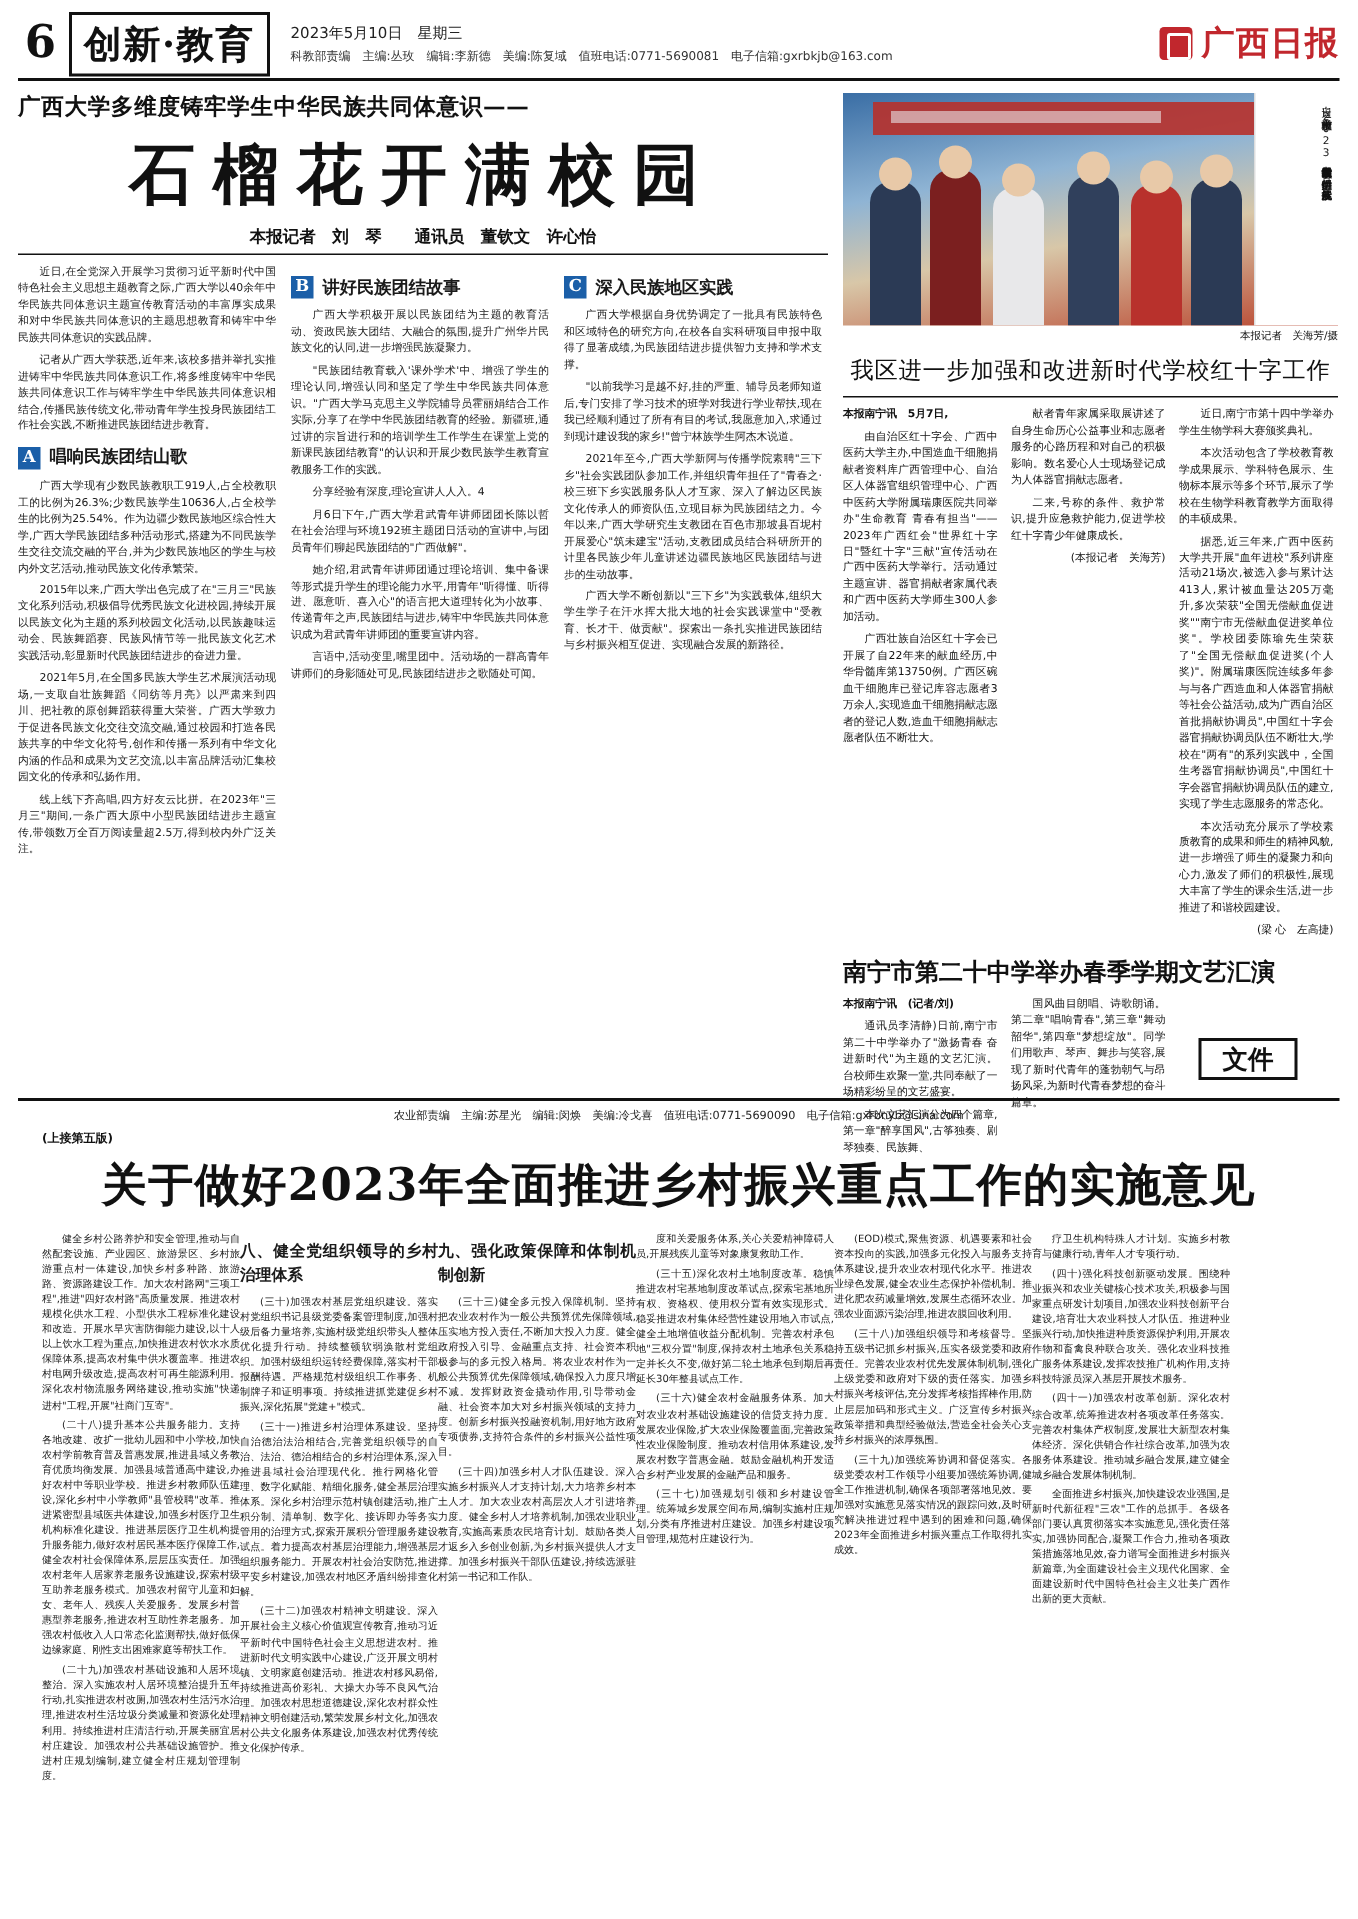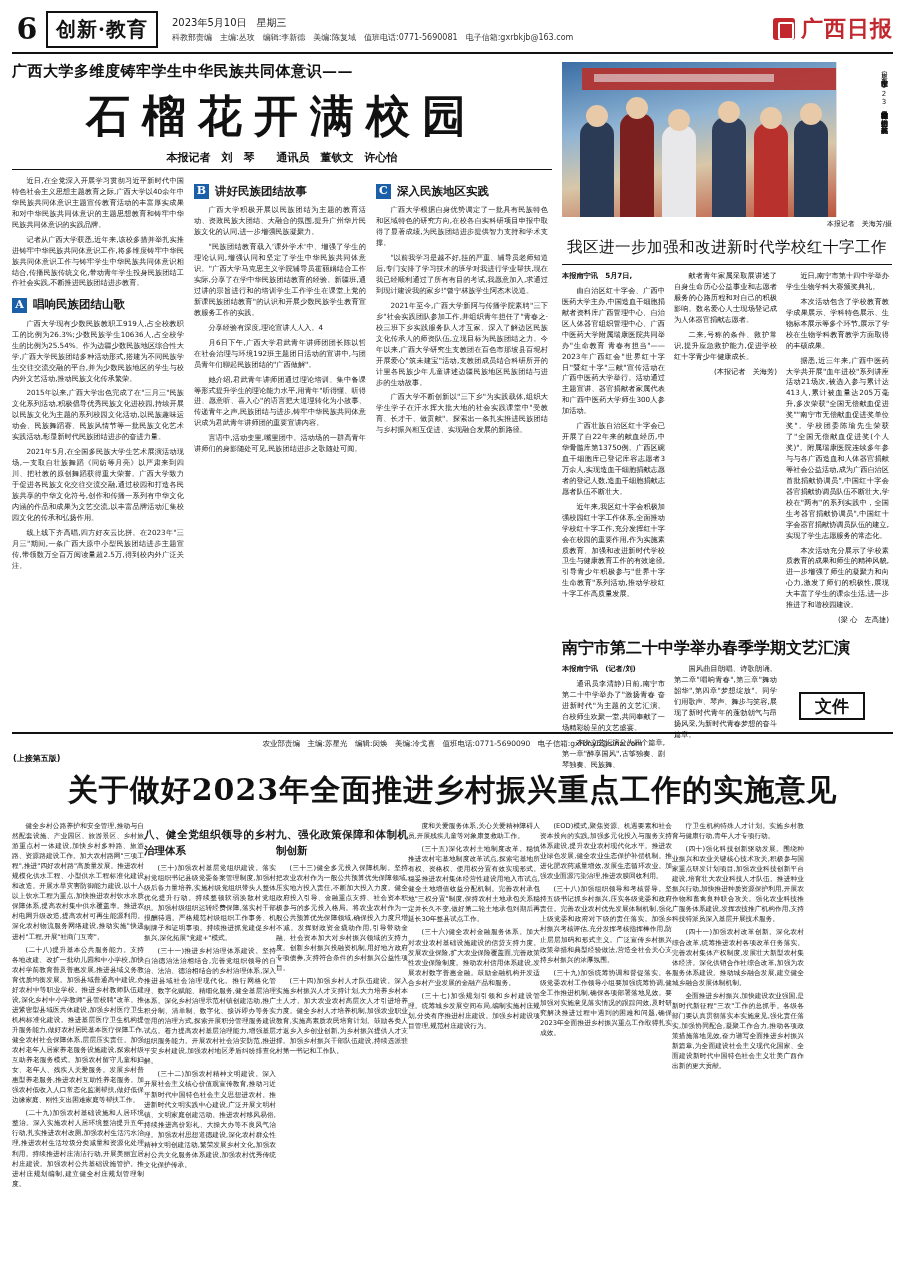--- a/index.html
+++ b/index.html
@@ -10,21 +10,21 @@
     font-family: "DejaVu Sans", "Liberation Sans", sans-serif;
     color: #111;
     position: relative;
     overflow: hidden;
   }
   .page { width:905px; height:1279px; position:relative; padding: 8px 12px; }
 
   
   .masthead { display:flex; align-items:center; height:46px; border-bottom:2px solid #111; padding-bottom:2px;}
   .pagenum { font-size:30px; font-weight:bold; font-family:"DejaVu Serif","Liberation Serif",serif; width:30px; text-align:center; line-height:1;}
-  .section-box { border:2px solid #111; padding:3px 8px; margin-left:4px; font-size:20px; font-weight:bold; letter-spacing:1px; font-family:"DejaVu Serif","Liberation Serif",serif;}
+  .section-box { border:2px solid #111; padding:3px 8px; margin-left:4px; font-size:25px; font-weight:bold; letter-spacing:1px; font-family:"DejaVu Serif","Liberation Serif",serif;}
   .md-meta { margin-left:14px; font-size:9px; line-height:1.7; color:#222; }
   .md-meta .row1 { font-size:10px; }
   .md-meta .row2 { font-size:8px; color:#333; }
   .brand { margin-left:auto; display:flex; align-items:center; gap:6px; }
   .brand-logo { width:22px; height:22px; background:#c1272d; border-radius:3px; position:relative; }
   .brand-logo::after{content:"";position:absolute;left:5px;top:4px;width:12px;height:14px;border:2px solid #fff;border-radius:2px;}
   .brand-name { font-size:22px; font-weight:bold; color:#c1272d; font-family:"DejaVu Serif","Liberation Serif",serif; letter-spacing:1px;}
 
   
   .top { display:flex; gap:10px; margin-top:8px; height:630px; }
@@ -60,24 +60,24 @@
   .colr { width:103px; font-size:7.2px; line-height:1.52; text-align:justify; }
   .colr p { margin:0 0 4px 0; text-indent:2em; }
 
   .sub-headline3 { font-size:16px; font-weight:bold; font-family:"DejaVu Serif","Liberation Serif",serif; text-align:left; margin:8px 0 5px 0;}
 
   
   .filebox { position:absolute; right:28px; width:66px; height:28px; border:2px solid #111; display:flex; align-items:center; justify-content:center; font-size:17px; font-weight:bold; font-family:"DejaVu Serif","Liberation Serif",serif; background:#fff; }
   .thickrule { border-top:2px solid #111; margin-top:6px; }
 
   .bottom-meta { font-size:7.5px; text-align:center; margin:5px 0 4px 0; color:#222;}
-  .bottom-note { font-size:8px; font-weight:bold; margin:2px 0 2px 1px;}
+  .bottom-note { font-size:8px; font-weight:bold; margin:2px 0 2px 16px;}
   .big-title { font-size:30px; font-weight:bold; font-family:"DejaVu Serif","Liberation Serif",serif; text-align:center; letter-spacing:1px; margin:6px 0 10px 0;}
 
-  .cols6 { display:flex; gap:0; }
+  .cols6 { display:flex; gap:0;margin-left:16px; }
   .col6 { width:132px; font-size:6.7px; line-height:1.5; text-align:justify; color:#1a1a1a;}
   .col6 p { margin:0 0 3px 0; text-indent:2em;}
   .col6 h4 { font-size:10.5px; font-weight:bold; margin:6px 0 4px 0; text-indent:0; font-family:"DejaVu Serif","Liberation Serif",serif;}
 </style>
 </head>
 <body>
 
 <div class="page">
 
   <div class="masthead">
@@ -166,21 +166,20 @@
         <div class="cap-credit">本报记者　关海芳/摄</div>
       </div>
 
       <div class="sub-headline2">我区进一步加强和改进新时代学校红十字工作</div>
       <div class="rule"></div>
       <div class="cols2r">
         <div class="colr">
           <p style="text-indent:0;font-weight:bold;">本报南宁讯　5月7日,</p>
           <p>由自治区红十字会、广西中医药大学主办,中国造血干细胞捐献者资料库广西管理中心、自治区人体器官组织管理中心、广西中医药大学附属瑞康医院共同举办"生命教育 青春有担当"——2023年广西红会"世界红十字日"暨红十字"三献"宣传活动在广西中医药大学举行。活动通过主题宣讲、器官捐献者家属代表和广西中医药大学师生300人参加活动。</p>
           <p>广西壮族自治区红十字会已开展了自22年来的献血经历,中华骨髓库第13750例。广西区碗血干细胞库已登记库容志愿者3万余人,实现造血干细胞捐献志愿者的登记人数,造血干细胞捐献志愿者队伍不断壮大。</p>
-          <p>近年来,我区红十字会积极加强校园红十字工作体系,全面推动学校红十字工作,充分发挥红十字会在校园的重要作用,作为实施素质教育、加强和改进新时代学校卫生与健康教育工作的有效途径,引导青少年积极参与"世界十字生命教育"系列活动,推动学校红十字工作高质量发展。</p>
         </div>
         <div class="colr">
           <p>献者青年家属采取展讲述了自身生命历心公益事业和志愿者服务的心路历程和对自己的积极影响。数名爱心人士现场登记成为人体器官捐献志愿者。</p>
           <p>二来,号称的条件、救护常识,提升应急救护能力,促进学校红十字青少年健康成长。</p>
           <p style="text-align:right;text-indent:0;">(本报记者　关海芳)</p>
         </div>
         <div class="colr">
           <p>近日,南宁市第十四中学举办学生生物学科大赛颁奖典礼。</p>
           <p>本次活动包含了学校教育教学成果展示、学科特色展示、生物标本展示等多个环节,展示了学校在生物学科教育教学方面取得的丰硕成果。</p>
           <p>据悉,近三年来,广西中医药大学共开展"血年进校"系列讲座活动21场次,被选入参与累计达413人,累计被血量达205万毫升,多次荣获"全国无偿献血促进奖""南宁市无偿献血促进奖单位奖"。学校团委陈瑜先生荣获了"全国无偿献血促进奖(个人奖)"。附属瑞康医院连续多年参与与各广西造血和人体器官捐献等社会公益活动,成为广西自治区首批捐献协调员",中国红十字会器官捐献协调员队伍不断壮大,学校在"两有"的系列实践中，全国生考器官捐献协调员",中国红十字会器官捐献协调员队伍的建立,实现了学生志愿服务的常态化。</p>

